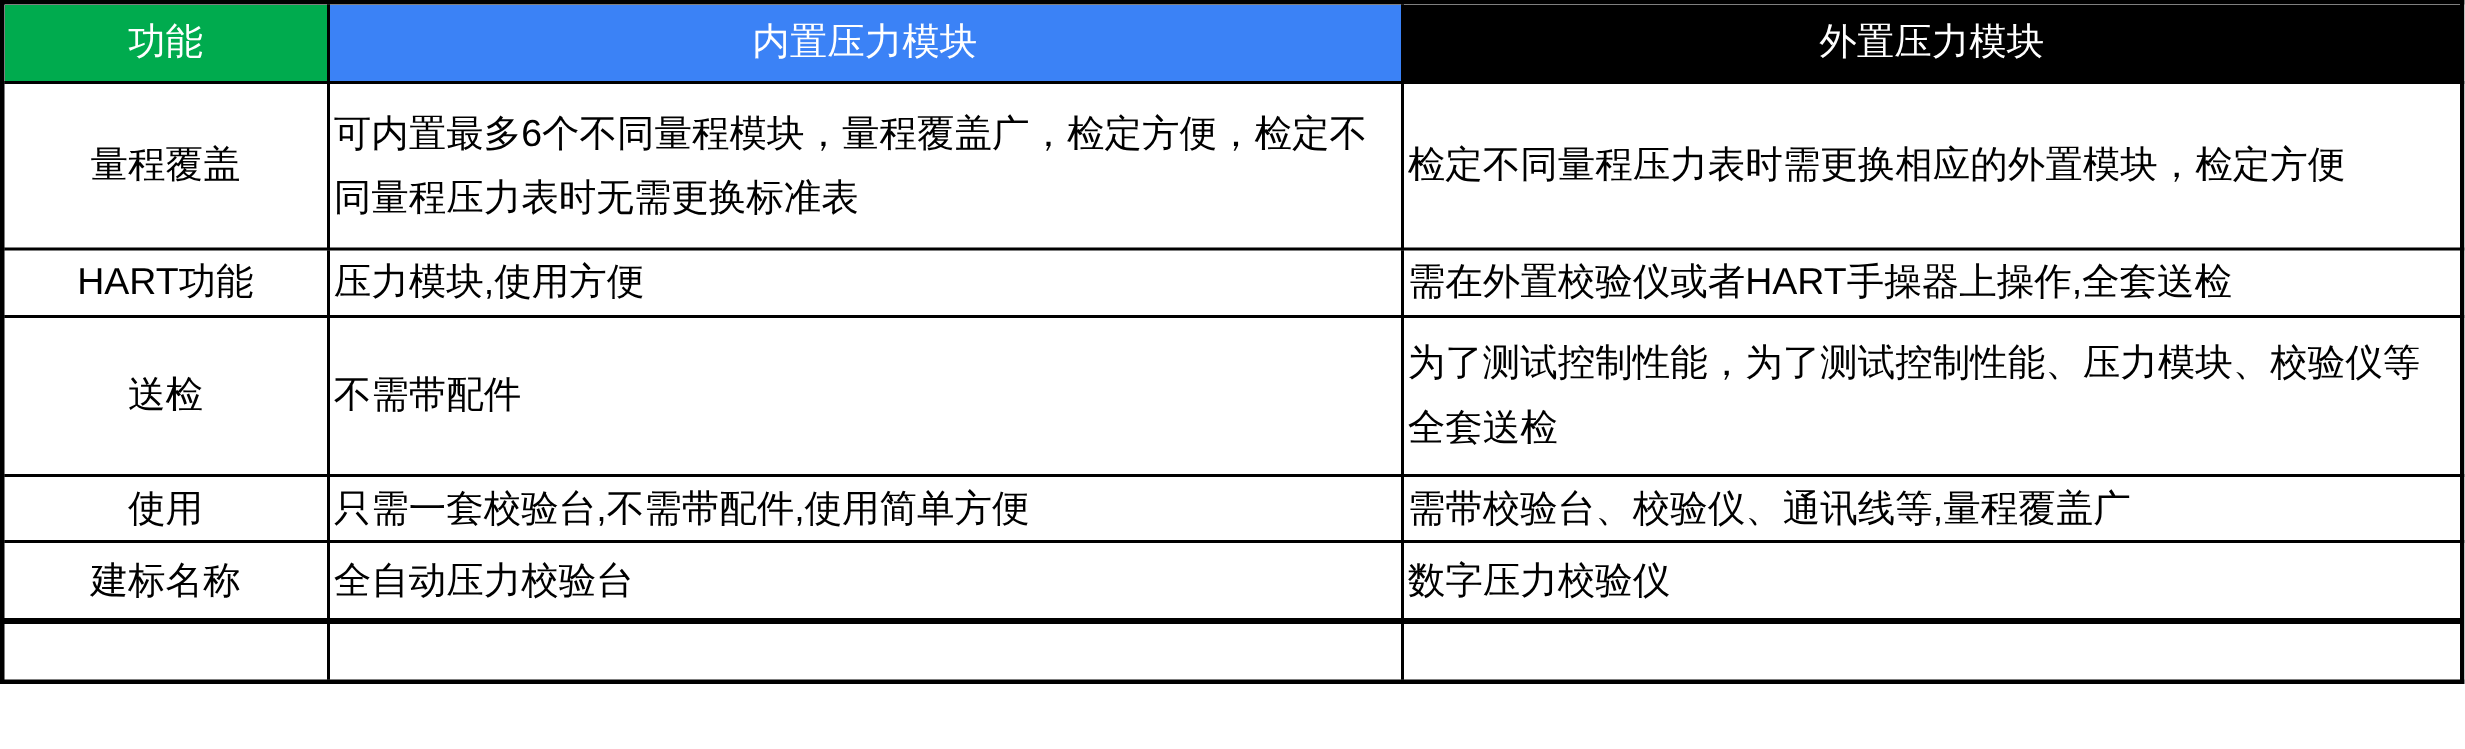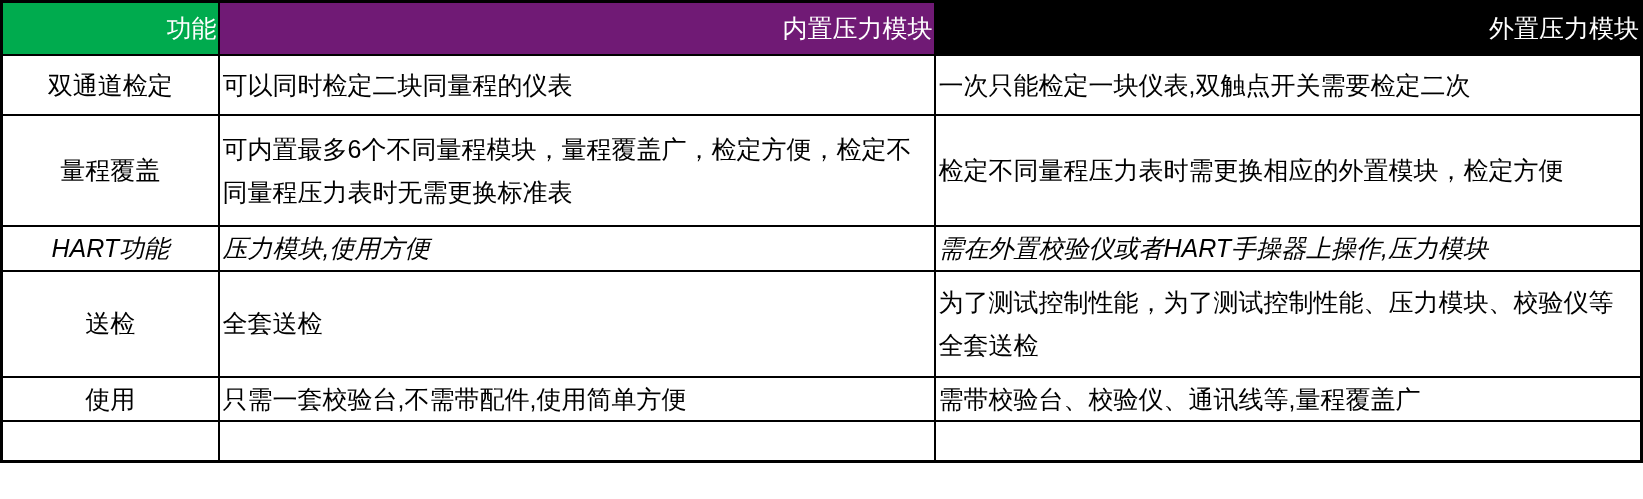--- a/index.html
+++ b/index.html
@@ -28,82 +28,82 @@
   col.c3 { width: 707px; }
   table.compare th,
   table.compare td {
     border: 2px solid #000;
     vertical-align: middle;
     font-weight: normal;
     overflow: hidden;
   }
   thead th {
     color: #fff;
-    text-align: right;
+    text-align: center;
     height: 49px;
     border-bottom: 3px solid #000;
   }
   td.feature {
     text-align: center;
     padding: 0;
   }
   td.desc {
     text-align: left;
     padding: 0 6px 0 3px;
   }
   tr.r1 { height: 60px; }
   tr.r2 { height: 111px; }
-  tr.r3 { height: 40px; font-style: italic; }
+  tr.r3 { height: 40px; }
   tr.r4 { height: 106px; }
   tr.r5 { height: 41px; }
   tr.r6 { height: 53px; }
   tr.r6 td { border-bottom: 4px solid #000; }
   tr.partial { height: 40px; }
 </style>
 </head>
 <body>
 
 <table class="compare">
   <colgroup>
     <col class="c1">
     <col class="c2">
     <col class="c3">
   </colgroup>
   <thead>
     <tr>
       <th class="hdr" style="background-color: rgb(0, 171, 78); color: rgb(255, 255, 255);">功能</th>
-      <th class="hdr" style="background-color: #701a75; color: rgb(255, 255, 255);">内置压力模块</th>
+      <th class="hdr" style="background-color: #3b82f6; color: rgb(255, 255, 255);">内置压力模块</th>
       <th class="hdr" style="background-color: #000000; color: rgb(255, 255, 255);">外置压力模块</th>
     </tr>
   </thead>
   <tbody>
-    <tr class="r1">
-      <td class="feature">双通道检定</td>
-      <td class="desc">可以同时检定二块同量程的仪表</td>
-      <td class="desc">一次只能检定一块仪表,双触点开关需要检定二次</td>
-    </tr>
     <tr class="r2">
       <td class="feature">量程覆盖</td>
       <td class="desc">可内置最多6个不同量程模块，量程覆盖广，检定方便，检定不同量程压力表时无需更换标准表</td>
       <td class="desc">检定不同量程压力表时需更换相应的外置模块，检定方便</td>
     </tr>
     <tr class="r3">
       <td class="feature">HART功能</td>
       <td class="desc">压力模块,使用方便</td>
-      <td class="desc">需在外置校验仪或者HART手操器上操作,压力模块</td>
+      <td class="desc">需在外置校验仪或者HART手操器上操作,全套送检</td>
     </tr>
     <tr class="r4">
       <td class="feature">送检</td>
-      <td class="desc">全套送检</td>
+      <td class="desc">不需带配件</td>
       <td class="desc">为了测试控制性能，为了测试控制性能、压力模块、校验仪等全套送检</td>
     </tr>
     <tr class="r5">
       <td class="feature">使用</td>
       <td class="desc">只需一套校验台,不需带配件,使用简单方便</td>
       <td class="desc">需带校验台、校验仪、通讯线等,量程覆盖广</td>
+    </tr>
+    <tr class="r6">
+      <td class="feature">建标名称</td>
+      <td class="desc">全自动压力校验台</td>
+      <td class="desc">数字压力校验仪</td>
     </tr>
     <tr class="partial">
       <td class="feature"></td>
       <td class="desc"></td>
       <td class="desc"></td>
     </tr>
   </tbody>
 </table>
 
 </body></html>

